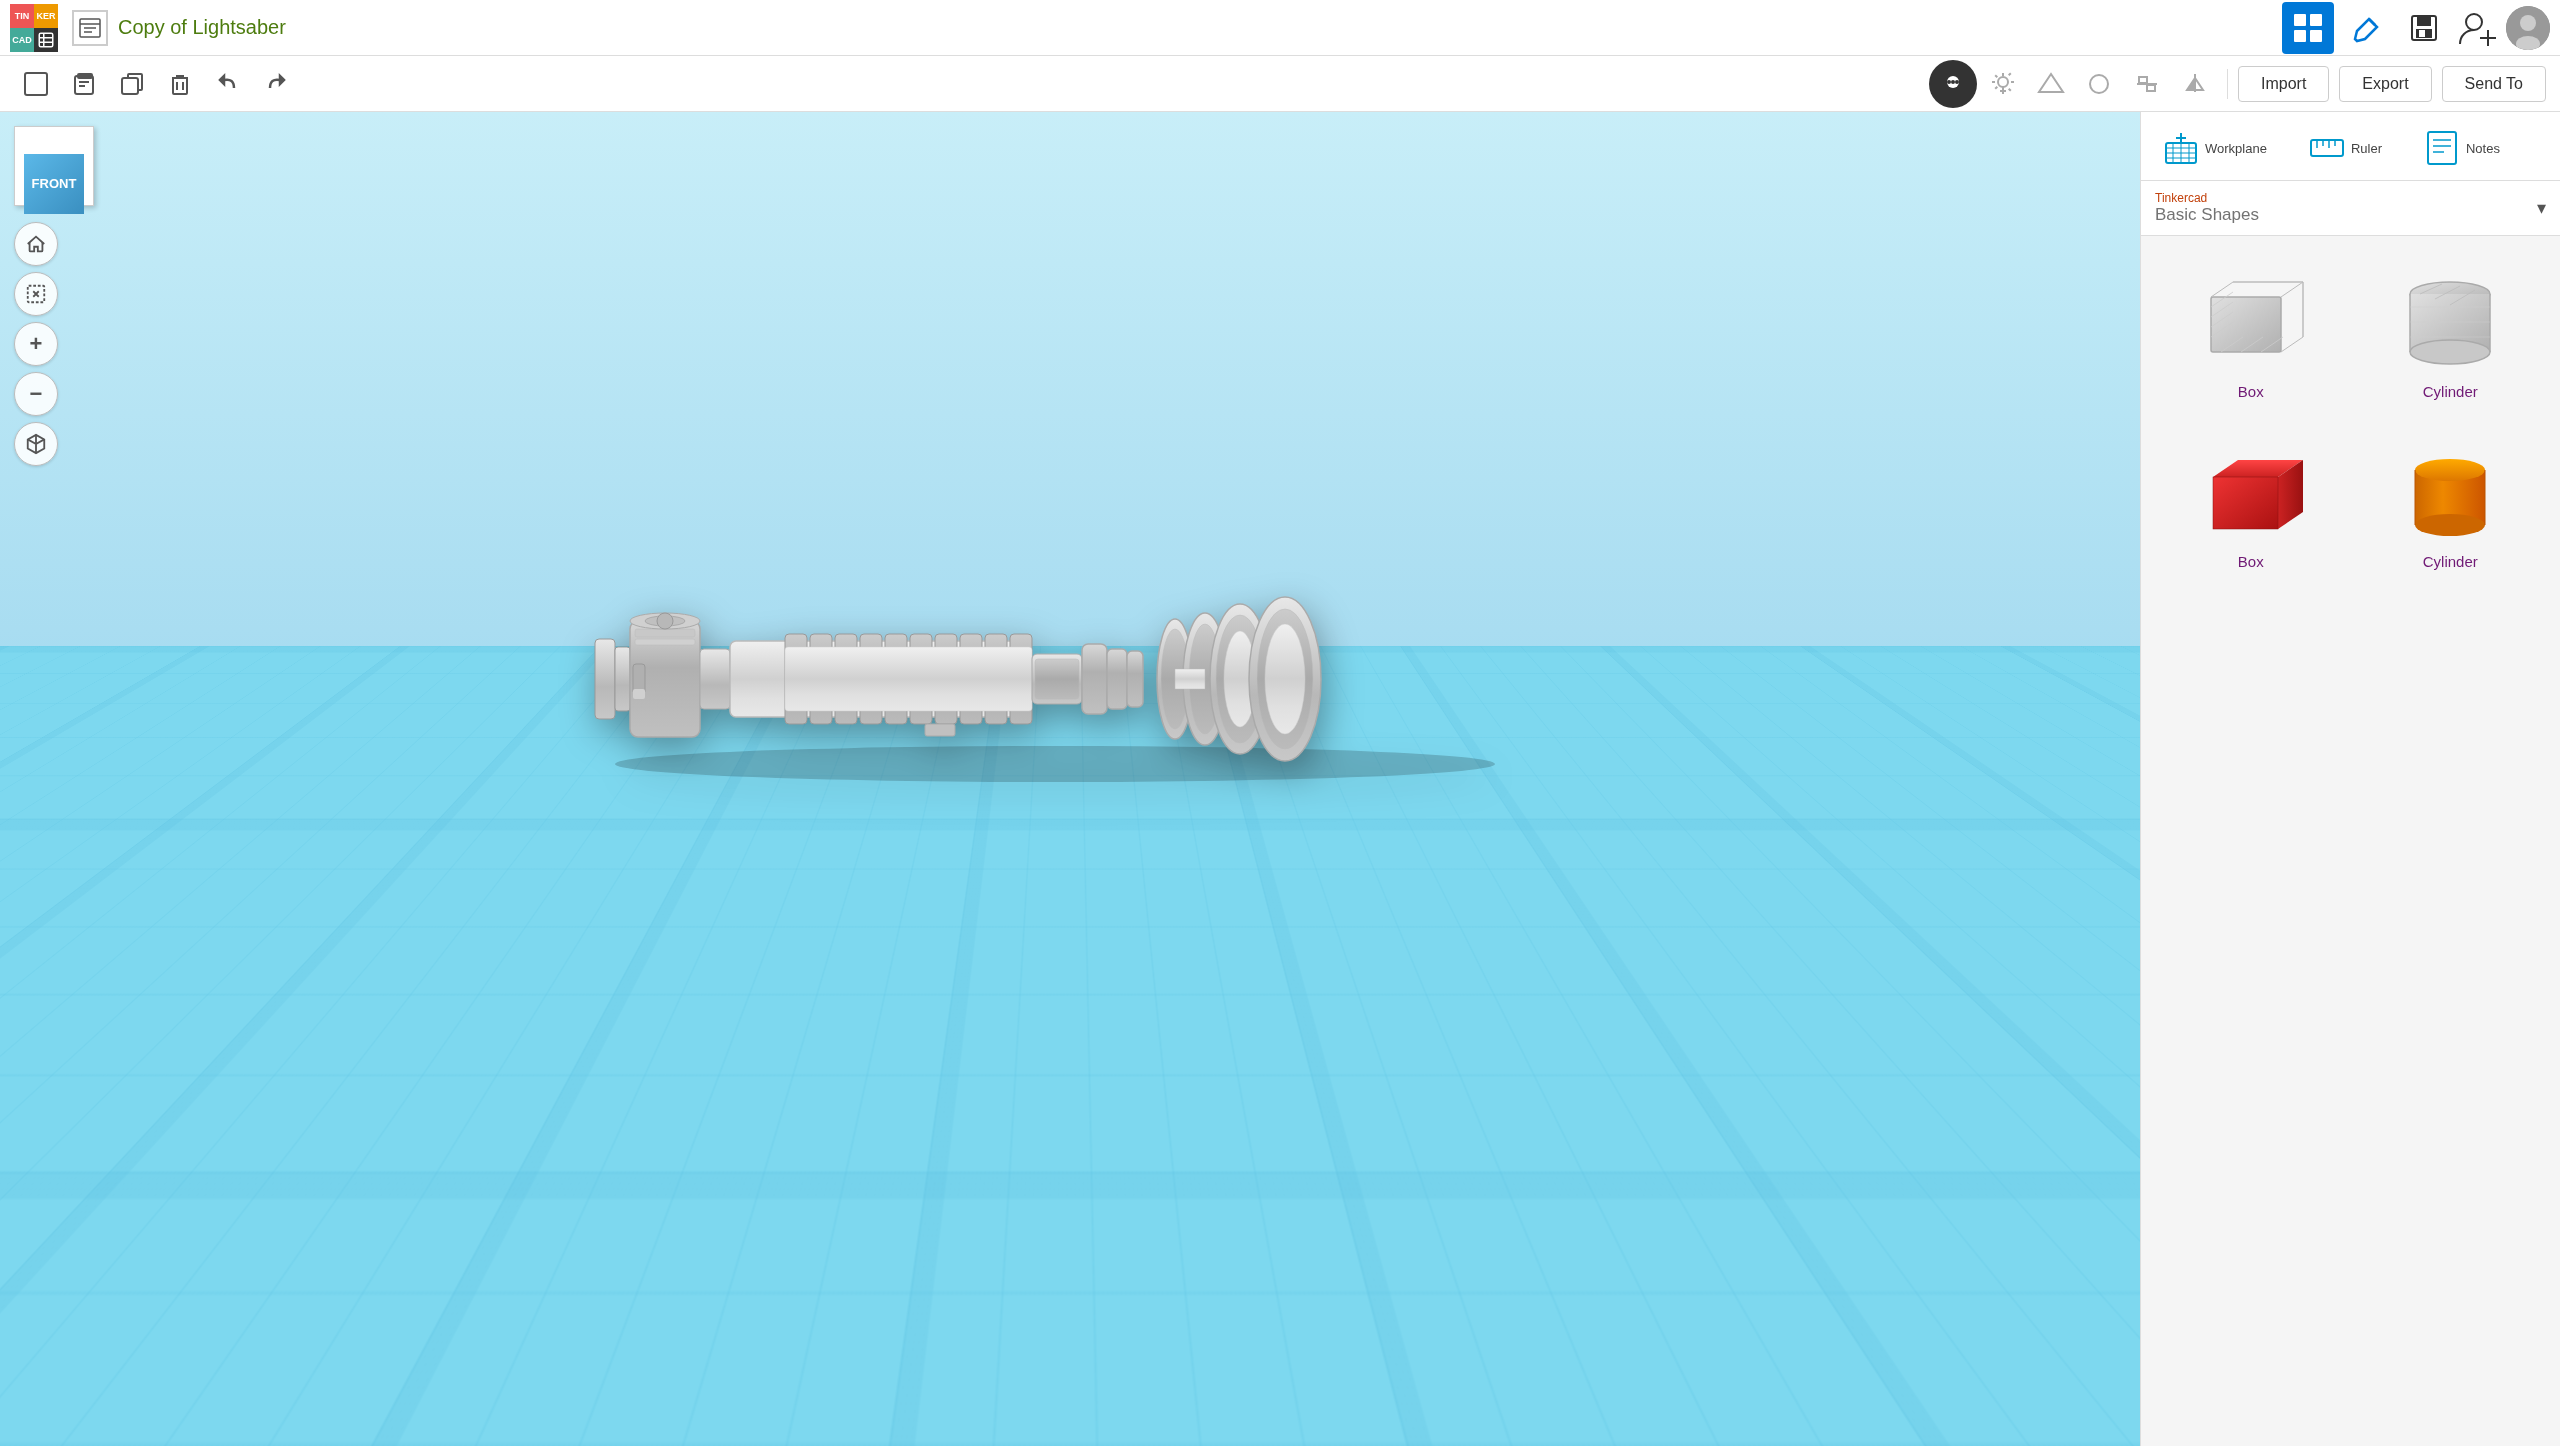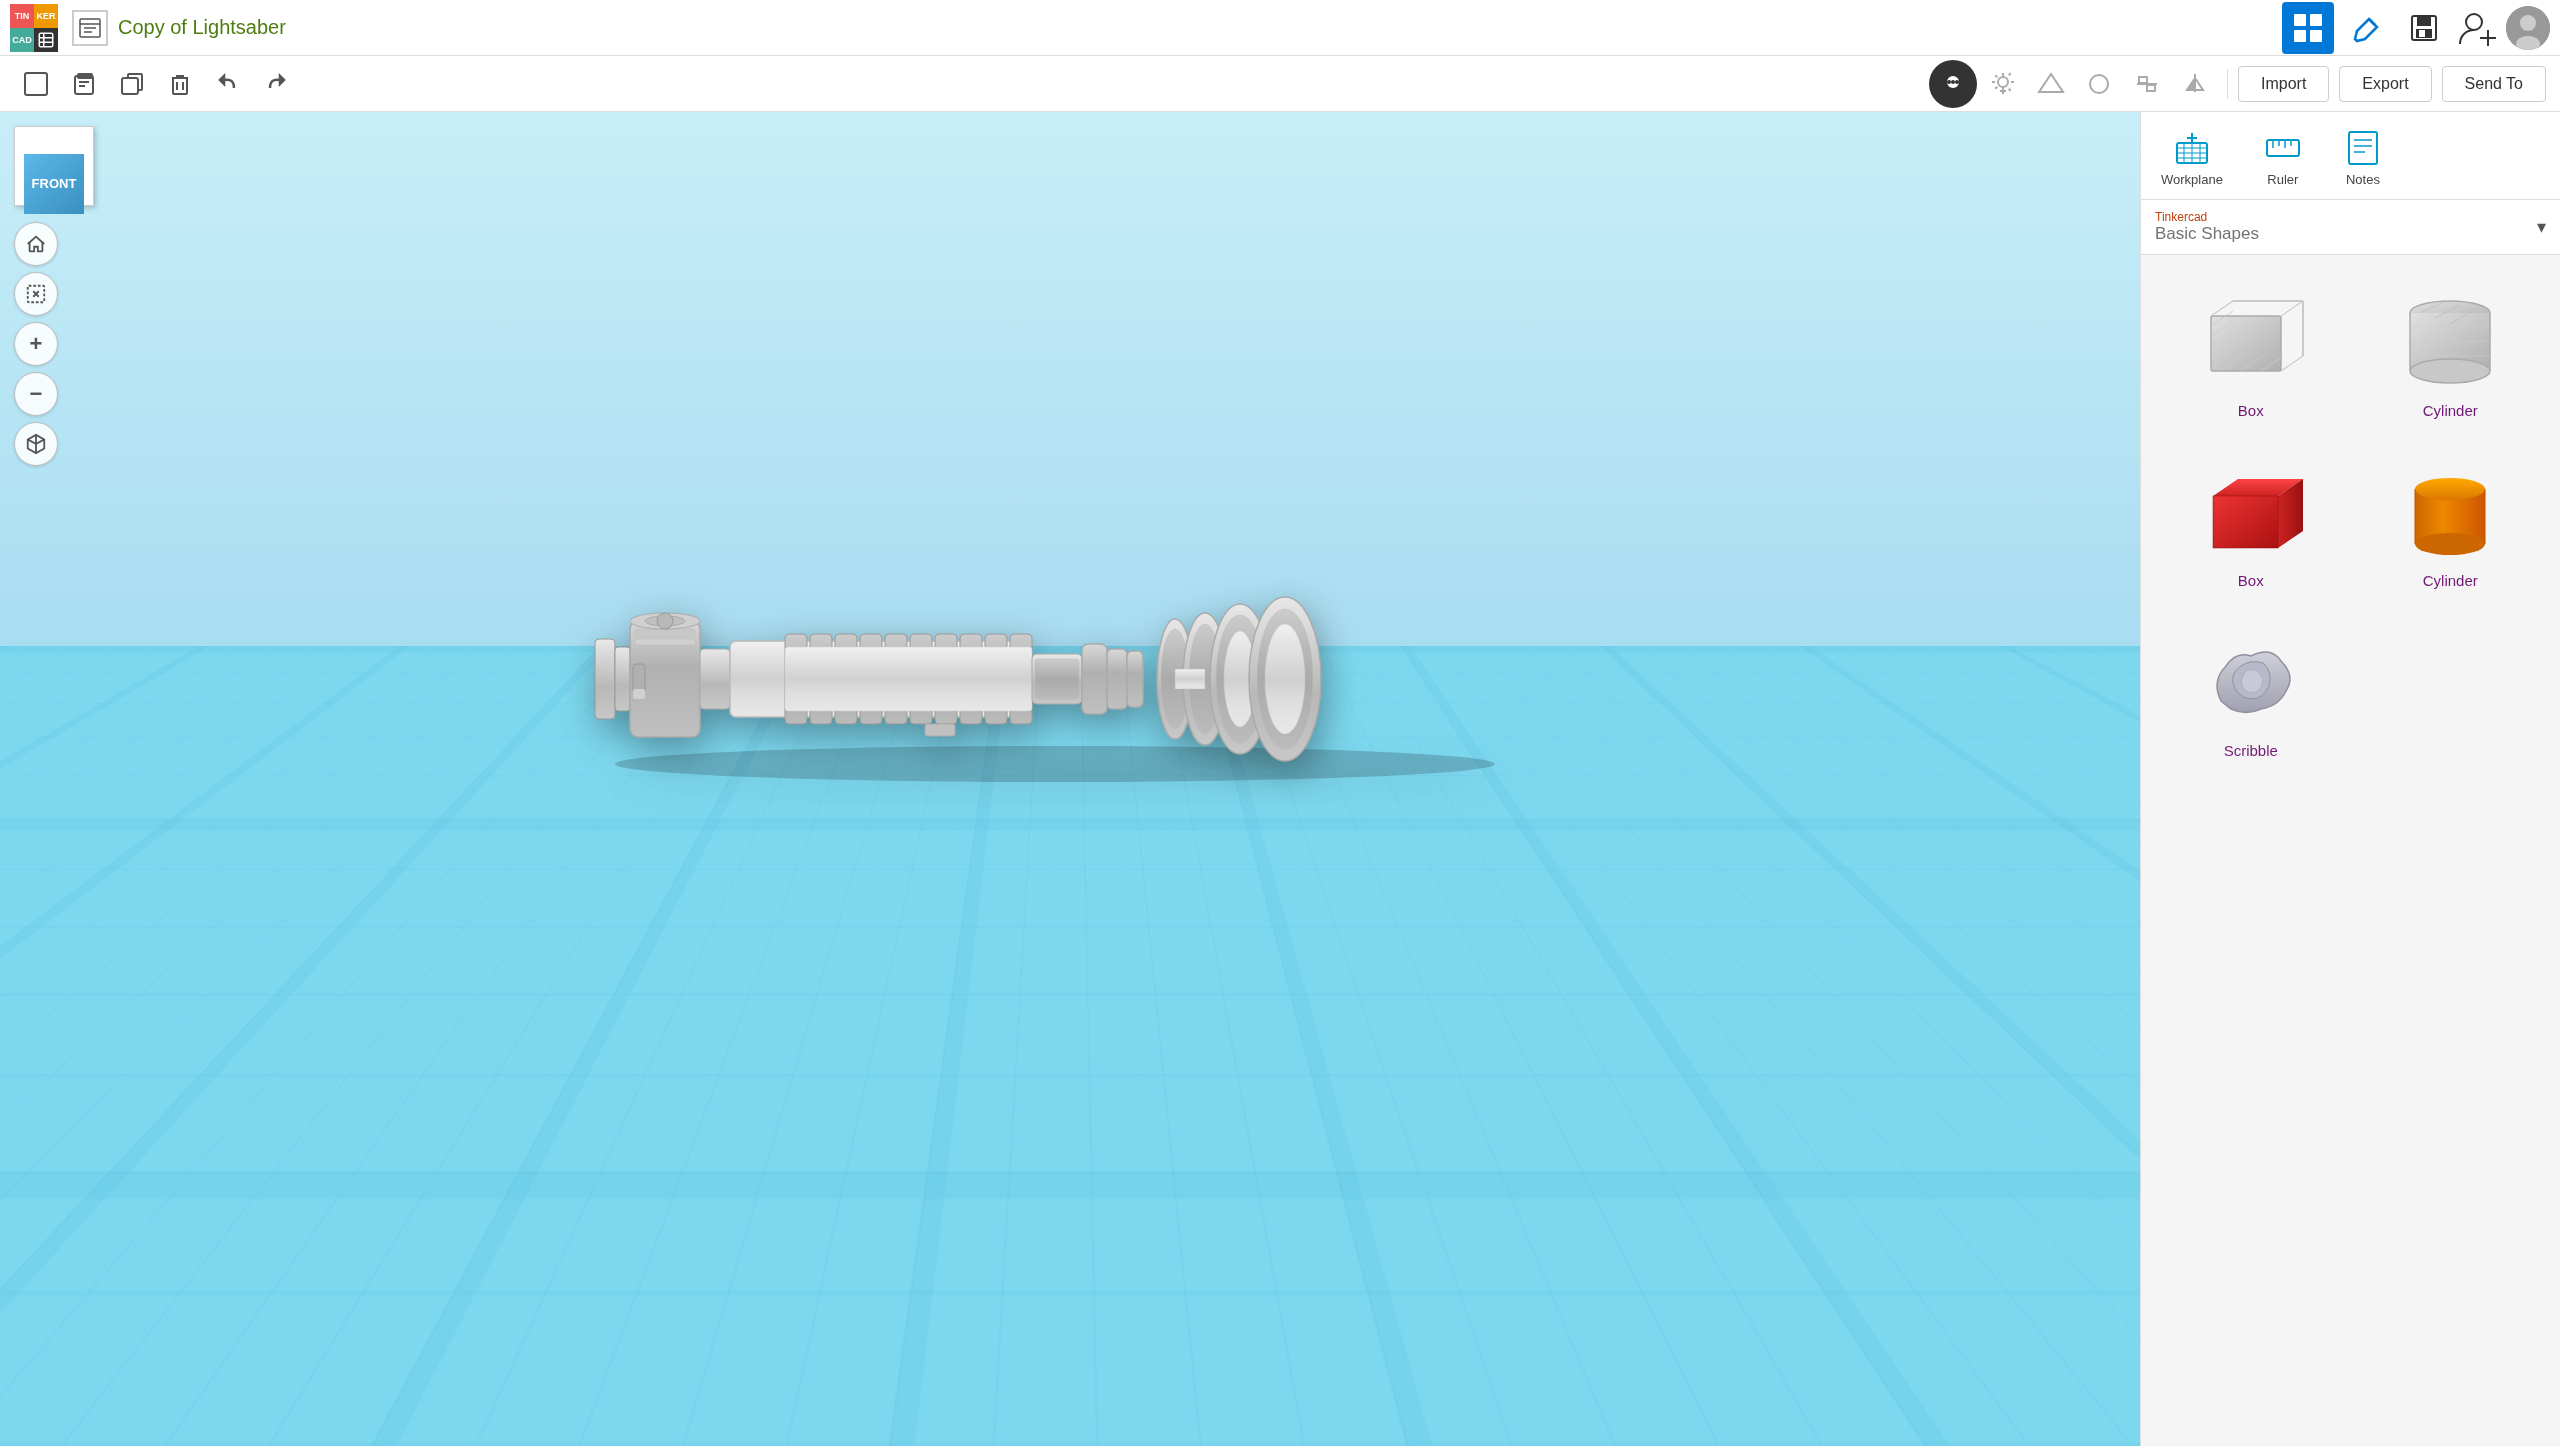--- a/index.html
+++ b/index.html
@@ -325,21 +325,21 @@
     
     #rp-tools {
       display: flex;
       background: #fff;
       border-bottom: 1px solid #ddd;
       padding: 10px 10px 6px;
       gap: 20px;
     }
     .rp-tool {
       display: flex;
-      flex-direction: column;
+      flex-direction: row;
       align-items: center;
       cursor: pointer;
       gap: 4px;
       padding: 6px 10px;
     }
     .rp-tool svg { width: 40px; height: 40px; }
     .rp-tool-label {
       font-size: 13px;
       color: #444;
     }
@@ -895,34 +895,17 @@
             <ellipse cx="60" cy="28" rx="35" ry="11" fill="url(#cylOrangeTop)"></ellipse>
             <ellipse cx="60" cy="83" rx="35" ry="11" fill="#cc6600"></ellipse>
             <line x1="25" y1="28" x2="25" y2="83" stroke="#bb5500" stroke-width="1"></line>
             <line x1="95" y1="28" x2="95" y2="83" stroke="#bb5500" stroke-width="1"></line>
           </svg>
         </div>
         <span class="shape-label">Cylinder</span>
       </div>
 
 
-      <div class="shape-item">
-        <div class="shape-canvas">
-          <svg viewBox="0 0 120 100" width="120" height="100">
-            <defs>
-              <linearGradient id="scribbleGrad" x1="0" y1="0" x2="0" y2="1">
-                <stop offset="0%" stop-color="#d0d0d8"></stop>
-                <stop offset="100%" stop-color="#a0a0b0"></stop>
-              </linearGradient>
-            </defs>
-
-            <path d="M30,70 Q20,50 35,35 Q45,20 60,25 Q80,15 90,30 Q105,45 95,60 Q88,75 70,78 Q55,85 40,78 Z" fill="url(#scribbleGrad)" stroke="#9090a0" stroke-width="1.5"></path>
-            <path d="M50,35 Q60,28 72,32 Q82,40 78,55 Q72,68 60,68 Q45,66 42,52 Q40,42 50,35Z" fill="#b8b8c8" stroke="#9090a0" stroke-width="1"></path>
-            <path d="M55,40 Q64,36 70,44 Q74,53 67,60 Q58,64 52,57 Q48,50 55,40Z" fill="#c8c8d8" stroke="#a0a0b0" stroke-width="0.5"></path>
-          </svg>
-        </div>
-        <span class="shape-label">Scribble</span>
-      </div>
 
     </div>
   </div>
 
 </div>
 
 </body></html>

